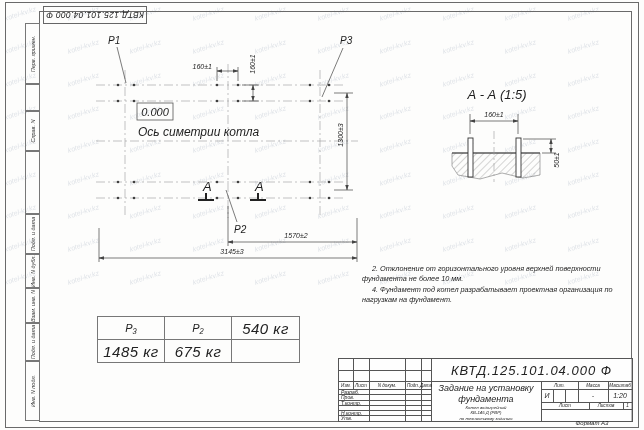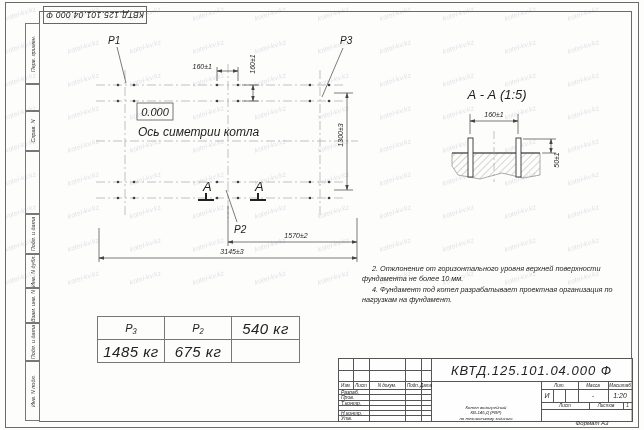--- a/index.html
+++ b/index.html
@@ -346,20 +346,21 @@
     <div class="tcell hdr5" style="left:66px;top:22px;width:16px;height:8px;">Подп.</div>
     <div class="tcell hdr5" style="left:82px;top:22px;width:10px;height:8px;">Дата</div>
 
     <div class="tcell role tl" style="left:0;top:30px;width:30px;height:5px;">Разраб.</div>
     <div class="tcell role tl" style="left:0;top:35px;width:30px;height:6px;">Пров.</div>
     <div class="tcell role tl" style="left:0;top:41px;width:30px;height:5px;">Т.контр.</div>
     <div class="tcell role tl" style="left:0;top:46px;width:30px;height:5px;"></div>
     <div class="tcell role tl" style="left:0;top:51px;width:30px;height:5px;">Н.контр.</div>
     <div class="tcell role tl" style="left:0;top:56px;width:30px;height:6px;">Утв.</div>
 
+    <div class="tcell" id="tb-title" style="left:94px;top:23px;width:106px;height:23px;">Задание на установку фундамента</div>
     <div class="tcell" style="left:94px;top:46px;width:106px;height:16px;flex-direction:column;">
       <span class="sub-line">Котел водогрейный</span>
       <span class="sub-line">КВ-145 Д (РВР)</span>
       <span class="sub-line">по техническому заданию</span>
     </div>
 
     <div class="tcell hdr5" style="left:202px;top:22px;width:37px;height:8px;">Лит.</div>
     <div class="tcell hdr5" style="left:239px;top:22px;width:30px;height:8px;">Масса</div>
     <div class="tcell hdr5" style="left:269px;top:22px;width:24px;height:8px;">Масштаб</div>
     <div class="tcell val7" style="left:202px;top:30px;width:12px;height:13px;">И</div>

